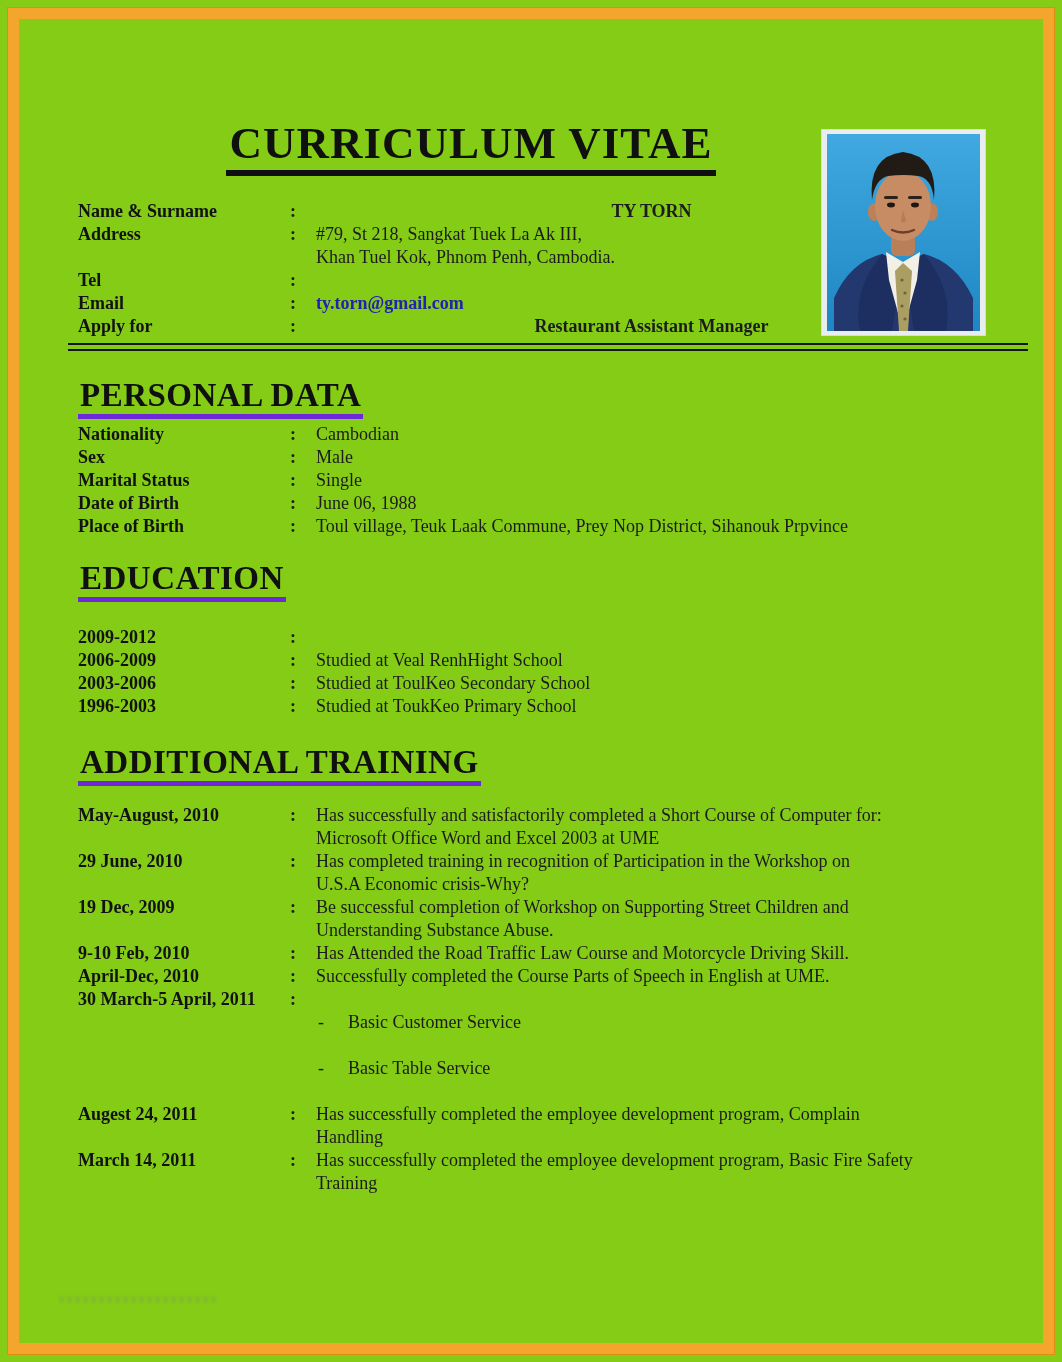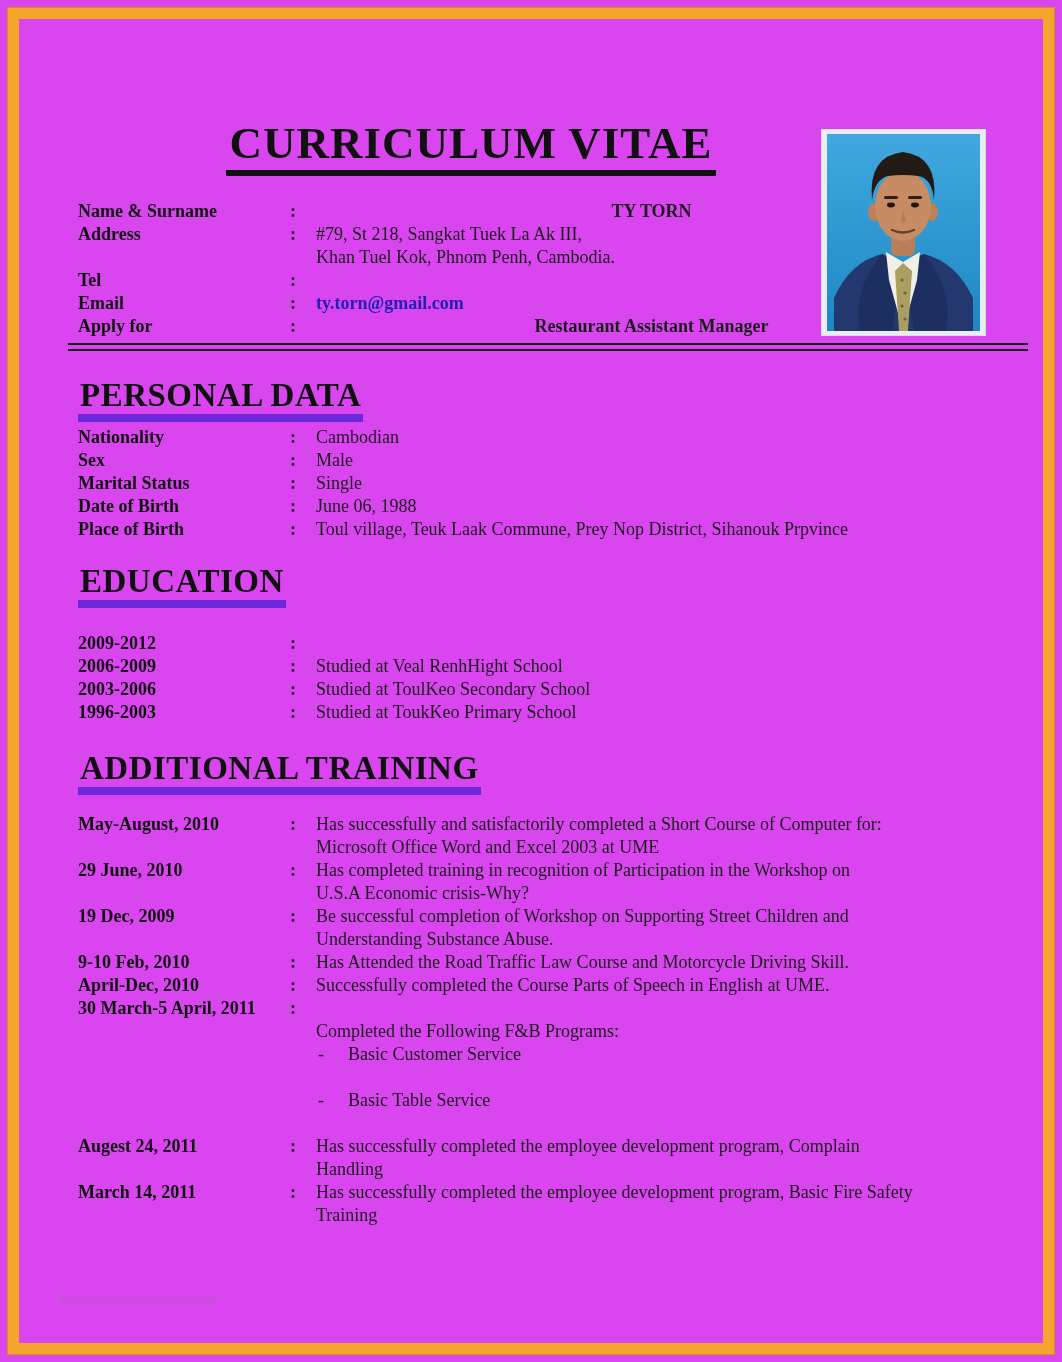--- a/index.html
+++ b/index.html
@@ -1,18 +1,18 @@
 <!DOCTYPE html>
 <html><head>
 <meta charset="utf-8">
 <style>
   html,body { margin:0; padding:0; background:#ffffff; }
   .page {
     position:relative; width:1062px; height:1362px; overflow:hidden;
-    background:#d946ef; color:#1c1c1c;
+    background:#84cc16; color:#1c1c1c;
     font-family:"Liberation Serif","DejaVu Serif",serif;
   }
   .frame {
     position:absolute; inset:8px;
     border:11px solid #F3A52C;
     outline:1px solid #DD8D12;
   }
   .content { position:absolute; inset:19px; padding:0 56px 0 59px; }
 
   .title-wrap { margin-top:101px; width:786px; text-align:center; }
@@ -33,21 +33,21 @@
   .double-rule {
     margin:5px -41px 0 -10px; height:4px;
     border-top:2px solid #161616; border-bottom:2px solid #161616;
   }
 
   .section-heading-wrap { margin-top:26px; }
   .section-heading-wrap.edu { margin-top:22px; }
   .section-heading {
     display:inline-block; font-size:33px; font-weight:bold; line-height:36px;
     letter-spacing:0.5px; color:#101010;
-    border-bottom:8px solid #6d28d9; padding:0 2px 1px;
+    border-bottom:5px solid #6d28d9; padding:0 2px 1px;
   }
   .pd-rows { margin-top:4px; }
   .edu-rows { }
   .at-rows { margin-top:18px; }
 
   .sub-item { display:grid; grid-template-columns:32px 1fr; }
   .sub-dash { padding-left:2px; }
 
   .photo {
     position:absolute; left:803px; top:111px; width:163px; height:205px;
@@ -188,21 +188,20 @@
       </div>
       <div class="kv-row">
         <span class="kv-label">April-Dec, 2010</span>
         <span class="kv-colon">:</span>
         <span class="kv-value">Successfully completed the Course Parts of Speech in English at UME.</span>
       </div>
       <div class="kv-row">
         <span class="kv-label">30 March-5 April, 2011</span>
         <span class="kv-colon">:</span>
         <span class="kv-value">
-          <span>Completed the Following F&amp;B Programs:</span>
           <span class="sub-item">
             <span class="sub-dash">-</span>
             <span>Basic Customer Service</span>
           </span>
           <span class="sub-item">
             <span class="sub-dash">-</span>
             <span>Basic Table Service</span>
           </span>
         </span>
       </div>

